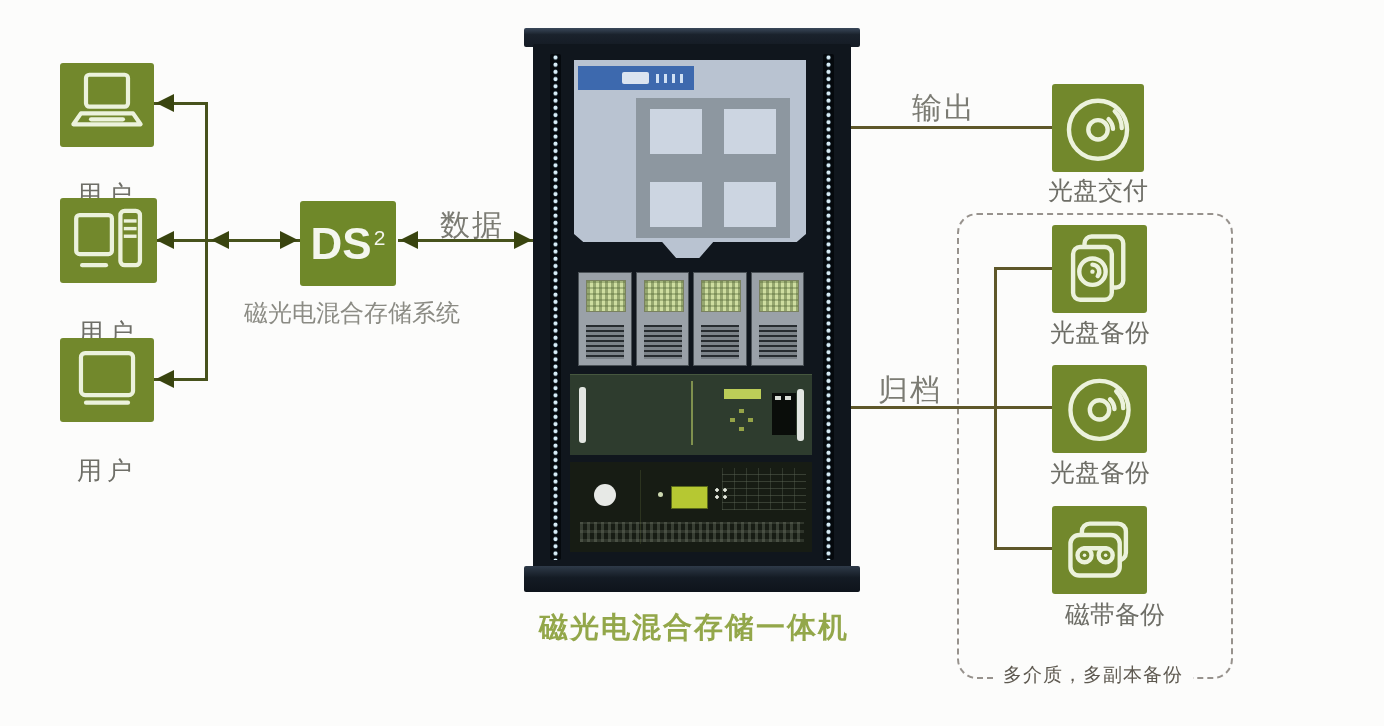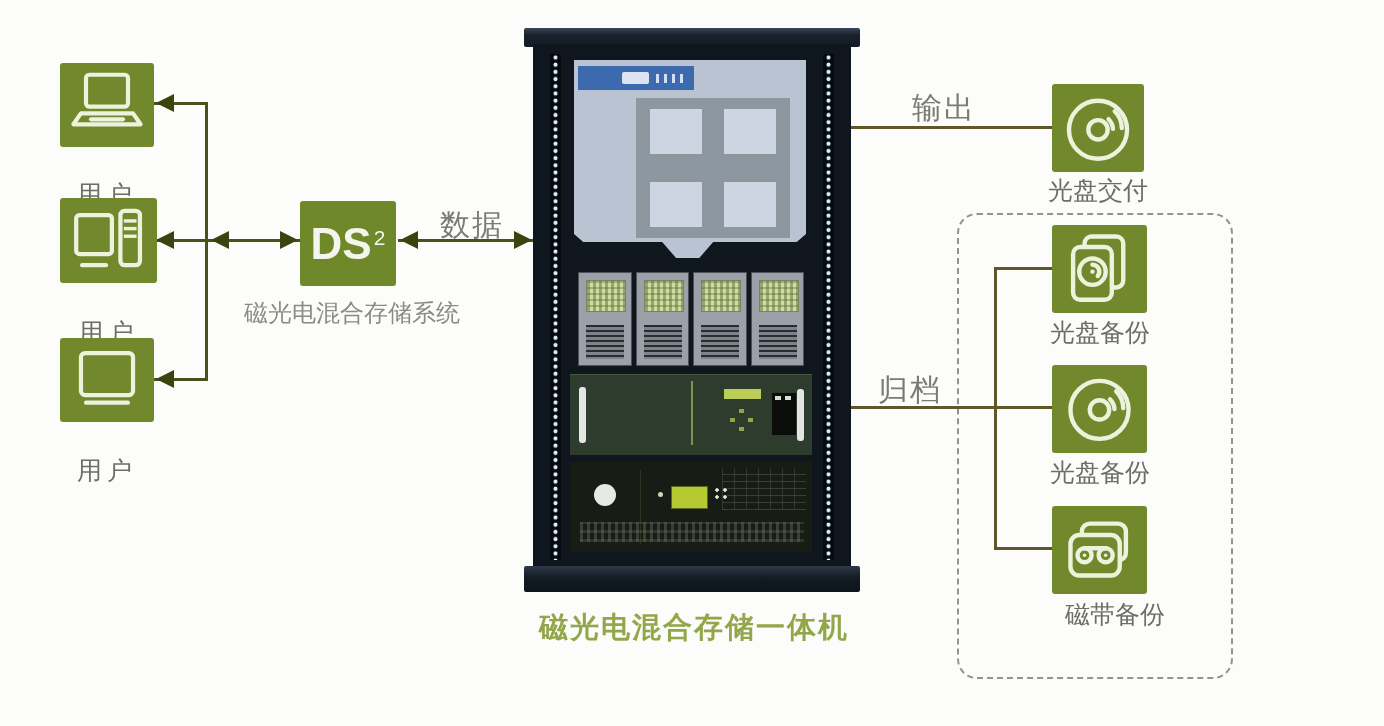--- a/index.html
+++ b/index.html
@@ -249,14 +249,17 @@
       <rect x="17" y="33" width="56" height="46" rx="10" fill="#72882c"></rect>
       <circle cx="33" cy="56" r="8"></circle>
       <circle cx="57" cy="56" r="8"></circle>
       <line x1="33" y1="48" x2="57" y2="48"></line>
       <circle cx="33" cy="56" r="2" fill="#ecf2dc" stroke="none"></circle>
       <circle cx="57" cy="56" r="2" fill="#ecf2dc" stroke="none"></circle>
     </svg>
   </div>
   <div class="nlabel" style="left:1035px;top:598px;width:130px;text-align:right;">磁带备份</div>
 
+  <div class="dash-caption-wrap">
+    <span>多介质，多副本备份</span>
+  </div>
 
 </div>
 
 </body></html>

